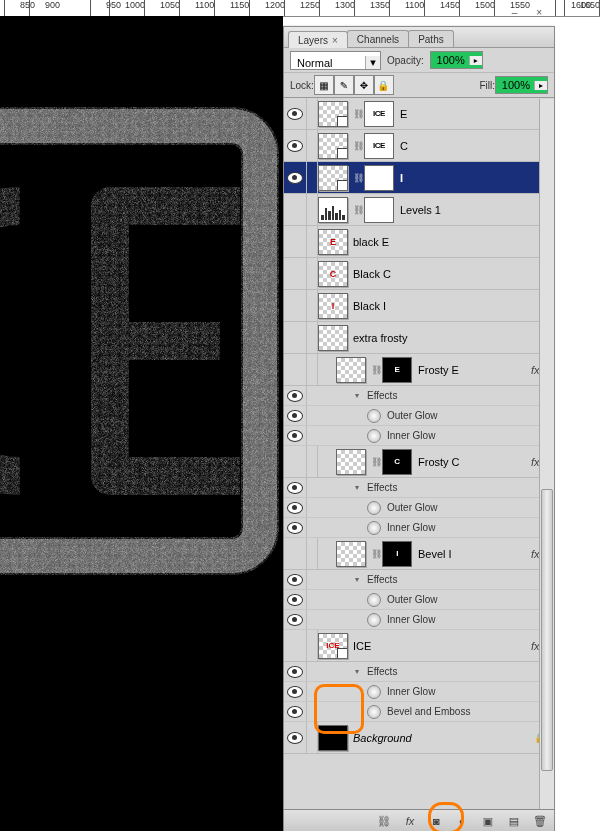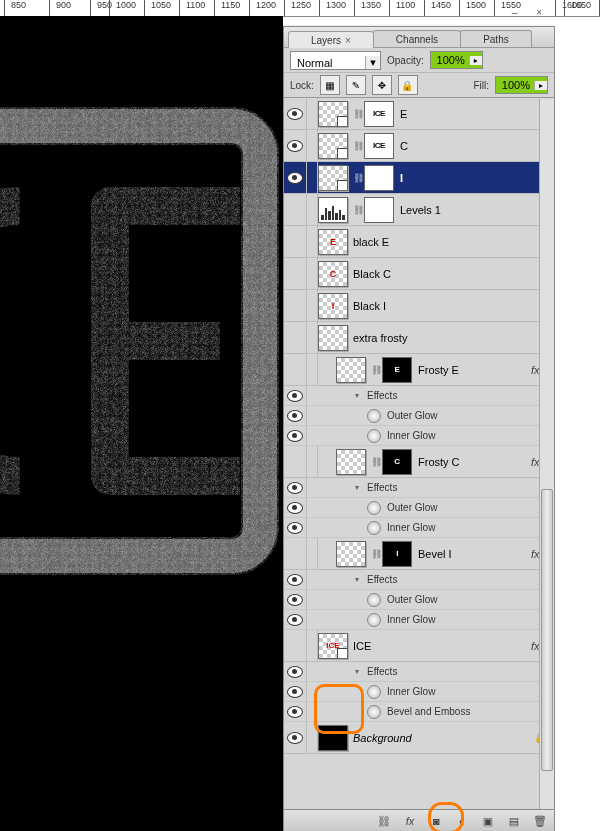--- a/index.html
+++ b/index.html
@@ -1,35 +1,35 @@
 <!DOCTYPE html>
 <html><head>
 <meta charset="utf-8">
 <style>
 html,body{margin:0;padding:0;font-family:Tahoma,Arial,sans-serif;font-size:11px;color:#000;background:#fff;width:600px;height:831px;overflow:hidden}
 .ruler{position:absolute;top:0;left:0;right:0;height:16px;background:#fff;border-bottom:1px solid #888;font-size:9px;color:#333;overflow:hidden}
-.tick{position:absolute;top:0;border-left:1px solid #555;height:16px;padding-left:6px;line-height:10px}
+.tick{position:absolute;top:0;border-left:1px solid #555;height:16px;padding-left:15px;line-height:10px}
 .canvas{position:absolute;top:16px;left:0;width:283px;height:815px;background:#000}
 .art{position:absolute;top:40px;left:-90px;width:380px;height:560px;display:flex;align-items:center;justify-content:center}
 .art svg{width:100%;height:100%}
 .panel{position:absolute;top:26px;left:283px;width:270px;height:805px;background:#d6d6d6;border:1px solid #8a8a8a;box-shadow:-1px 0 2px rgba(0,0,0,.2)}
 .win-ctrl{position:absolute;top:-20px;right:4px;font-size:10px;color:#555;letter-spacing:8px}
 .tabs{height:20px;background:linear-gradient(#e8e8e8,#cfcfcf);border-bottom:1px solid #999;display:flex;align-items:flex-end;padding-left:4px;gap:0}
-.tab{padding:3px 22px 2px;border:1px solid #999;border-bottom:none;background:#d6d6d6;border-radius:3px 3px 0 0;font-size:10px;color:#333;margin-right:-1px}
+.tab{padding:3px 9px 2px;border:1px solid #999;border-bottom:none;background:#d6d6d6;border-radius:3px 3px 0 0;font-size:10px;color:#333;margin-right:-1px}
 .tab.active{background:#e8e8e8;font-weight:normal;position:relative;top:1px}
 .tab .x{margin-left:4px;color:#666}
 .opts{display:flex;align-items:center;height:24px;padding:0 6px;gap:6px;border-bottom:1px solid #bbb}
 .select{display:inline-flex;align-items:flex-end;background:#fff;border:1px solid #888;height:17px}
 .select .val{padding:0 6px;min-width:62px}
 .select .arw{width:14px;text-align:center;border-left:1px solid #aaa;background:#eee}
 .lbl{font-size:10px;color:#333}
-.numbox{display:inline-flex;align-items:center;border:1px solid #888;background:#84cc16;height:16px}
+.numbox{display:inline-flex;align-items:center;border:1px solid #888;background:#22c55e;height:16px}
 .numbox .val{padding:0 4px;min-width:30px;text-align:right}
 .numbox .arw{width:12px;background:#eee;border-left:1px solid #aaa;text-align:center;font-size:8px}
-.lock{display:flex;align-items:center;height:24px;padding:0 6px;gap:6px;border-bottom:1px solid #999}
+.lock{display:flex;align-items:center;height:24px;padding:0 6px;border-bottom:1px solid #999}
 .icon-btn{width:18px;height:18px;border:1px solid #888;background:#eee;display:inline-flex;align-items:center;justify-content:center;font-size:10px}
 .layers{overflow:auto;height:706px}
 .row{display:flex;align-items:center;height:31px;border-bottom:1px solid #bbb;background:#d6d6d6;position:relative}
 .row.sel{background:#1a2f7a;color:#fff}
 .row.sel .lname{color:#fff;font-weight:bold}
 .vis{width:22px;height:31px;border-right:1px solid #bbb;display:flex;align-items:center;justify-content:center}
 .eye{width:14px;height:10px;border:1px solid #333;border-radius:50%;position:relative;background:#fff}
 .eye:after{content:"";width:5px;height:5px;background:#333;border-radius:50%;position:absolute;top:2px;left:4px}
 .link{width:10px;height:31px;border-right:1px solid #bbb}
 .indent{width:18px;flex:none}
@@ -58,21 +58,21 @@
 .ficon{width:16px;height:16px;display:flex;align-items:center;justify-content:center;color:#444;font-size:11px}
 .hl{position:absolute;border:3px solid #ff7a00;border-radius:10px;pointer-events:none}
 .scroll{position:absolute;top:72px;right:0;width:14px;bottom:22px;background:#e0e0e0;border-left:1px solid #aaa}
 .scroll .sthumb{position:absolute;top:390px;left:1px;right:1px;height:280px;background:linear-gradient(90deg,#ccc,#eee,#ccc);border:1px solid #999;border-radius:2px}
 </style>
 </head>
 <body>
 
 <div class="ruler">
   <span class="tick" style="left:4px">850</span>
-  <span class="tick" style="left:49px">900</span>
+  <span class="tick" style="left:29px">900</span>
   <span class="tick" style="left:90px">950</span>
   <span class="tick" style="left:109px">1000</span>
   <span class="tick" style="left:144px">1050</span>
   <span class="tick" style="left:179px">1100</span>
   <span class="tick" style="left:214px">1150</span>
   <span class="tick" style="left:249px">1200</span>
   <span class="tick" style="left:284px">1250</span>
   <span class="tick" style="left:319px">1300</span>
   <span class="tick" style="left:354px">1350</span>
   <span class="tick" style="left:389px">1100</span>

